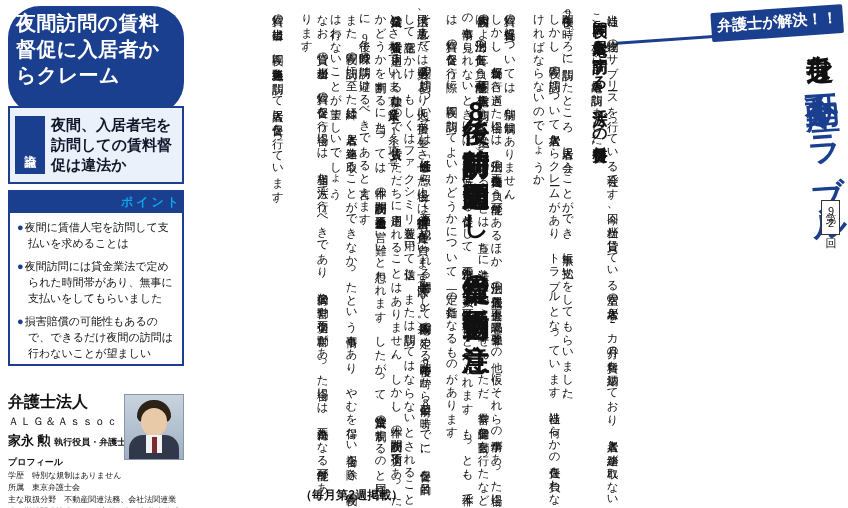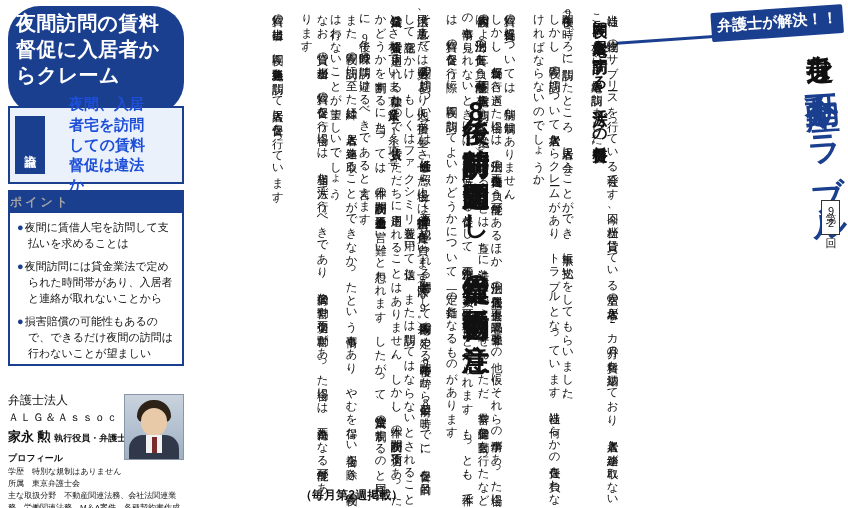--- a/index.html
+++ b/index.html
@@ -80,49 +80,49 @@
     display:flex;align-items:center;
   }
   .ronten-tag{
     width:30px;height:58px;margin-left:5px;
     background:#1b3f8f;color:#fff;
     display:flex;align-items:center;justify-content:center;
     font-family:"Liberation Sans", sans-serif;font-size:12px;font-weight:bold;
   }
   .ronten-tag .v{line-height:1.1;}
   .ronten-txt{
-    flex:1;padding:0 24px;
-    font-family:"Liberation Sans", sans-serif;
-    font-weight:bold;font-size:15px;color:#1d4ed8;line-height:1.35;
+    flex:1;padding:0 6px;
+    font-family:"Liberation Sans", sans-serif;
+    font-weight:bold;font-size:15px;color:#0f172a;line-height:1.35;
   }
 
   
   .pointbox{
     position:absolute;top:190px;left:8px;width:176px;height:176px;
     border:2px solid #1b3f8f;background:#fff;box-sizing:border-box;
   }
   .point-hd{
-    background:#1b3f8f;color:#a3a3a3;text-align:left;
+    background:#1b3f8f;color:#0ea5e9;text-align:right;
     font-family:"Liberation Sans", sans-serif;font-weight:bold;font-size:12px;
     padding:2px 0;letter-spacing:0.25em;
   }
   .point-list{
     padding:7px 7px 0 7px;
     font-family:"Liberation Sans", sans-serif;
     font-size:11px;line-height:1.45;
   }
   .point-item{margin-bottom:7px;text-indent:-11px;padding-left:11px;}
   .point-item:before{content:"\25CF";color:#1b3f8f;margin-right:1px;}
 
   
   .profile{
     position:absolute;left:8px;top:392px;width:176px;height:108px;
     font-family:"Liberation Sans", sans-serif;
   }
-  .pf-firm{font-size:12px;font-weight:normal;}
+  .pf-firm{font-size:16px;font-weight:bold;}
   .pf-firm2{font-size:11px;letter-spacing:0.12em;margin-top:1px;}
   .pf-name{font-size:13px;font-weight:bold;margin-top:3px;}
   .pf-name small{font-size:9px;font-weight:bold;}
   .pf-label{font-size:9px;margin-top:6px;font-weight:bold;}
   .pf-rows{font-size:8px;line-height:1.5;margin-top:1px;}
   .pf-photo{
     position:absolute;right:0;top:2px;width:58px;height:64px;
     background:linear-gradient(#c9d3de,#9fb0c2);
     border:1px solid #8a97a6;overflow:hidden;
   }
@@ -183,21 +183,21 @@
     <div class="ronten-tag">
       <div class="v">論点</div>
     </div>
     <div class="ronten-txt">夜間、入居者宅を訪問しての賃料督促は違法か</div>
   </div>
 
   <div class="pointbox">
     <div class="point-hd">ポイント</div>
     <div class="point-list">
       <div class="point-item">夜間に賃借人宅を訪問して支払いを求めることは</div>
-      <div class="point-item">夜間訪問には貸金業法で定められた時間帯があり、入居者と連絡が取れないことから</div>
+      <div class="point-item">夜間訪問には貸金業法で定められた時間帯があり、無事に支払いをしてもらいました</div>
       <div class="point-item">損害賠償の可能性もあるので、できるだけ夜間の訪問は行わないことが望ましい</div>
     </div>
   </div>
 
   <div class="profile">
     <div class="pf-firm">弁護士法人</div>
     <div class="pf-firm2">ＡＬＧ＆Ａｓｓｏｃｉａｔｅｓ</div>
     <div class="pf-name">
       <span>家永 勲</span>
       <small>執行役員・弁護士</small>

